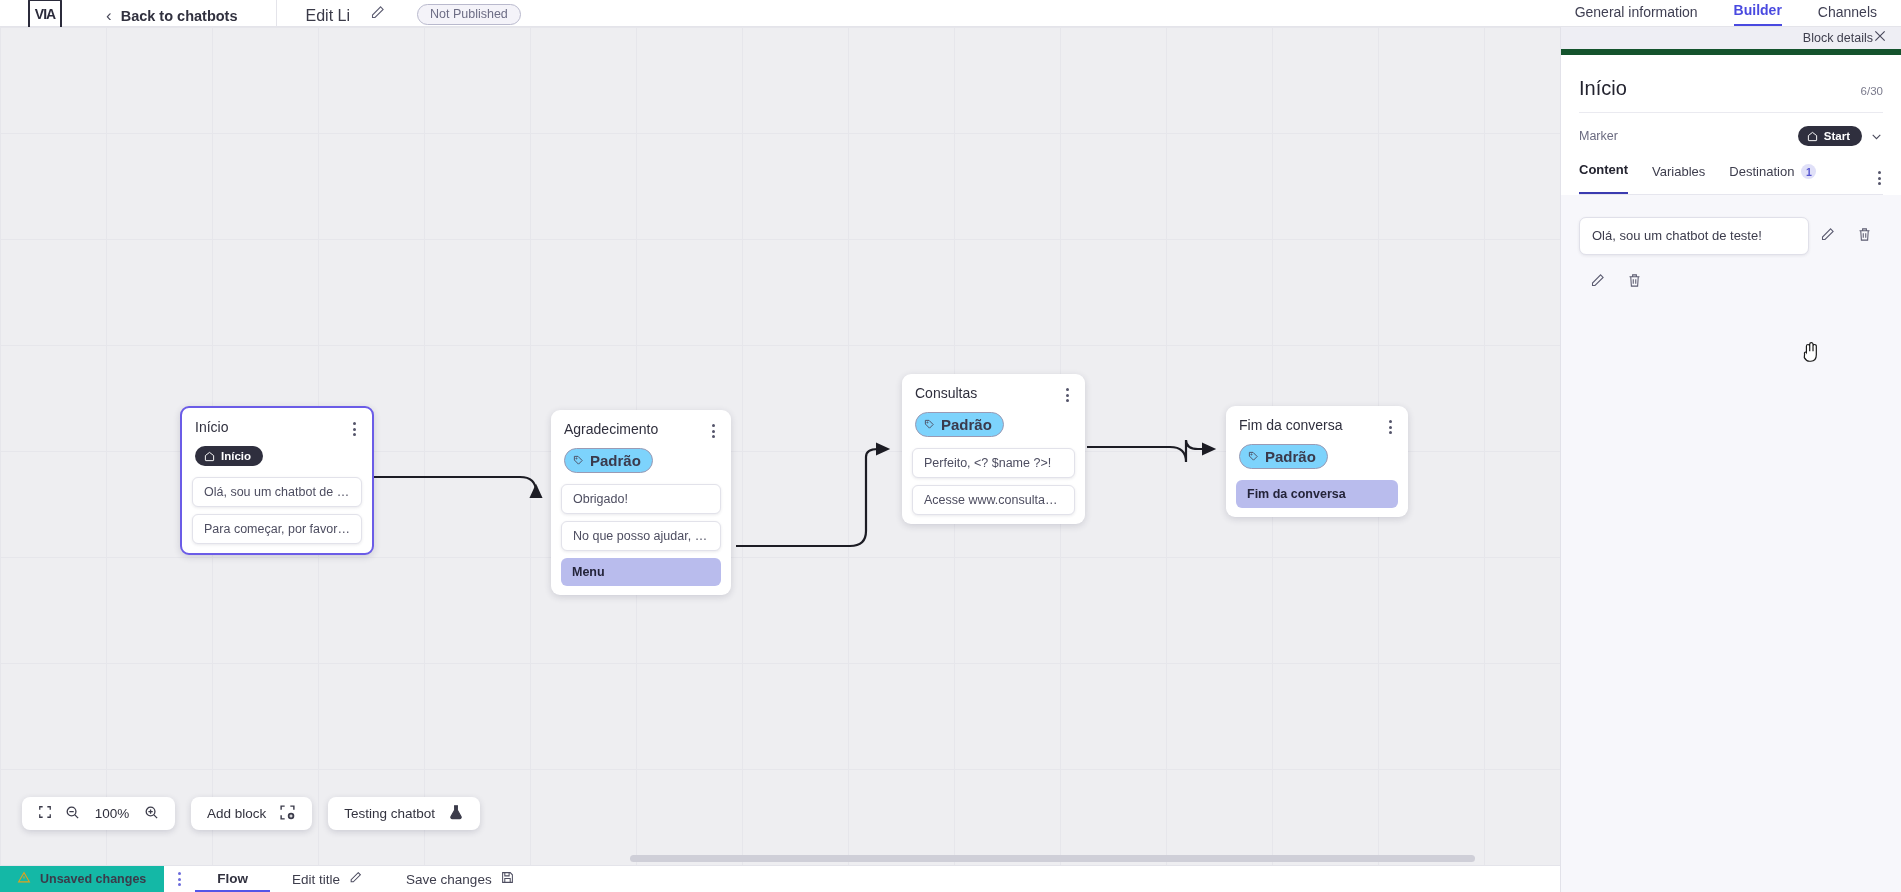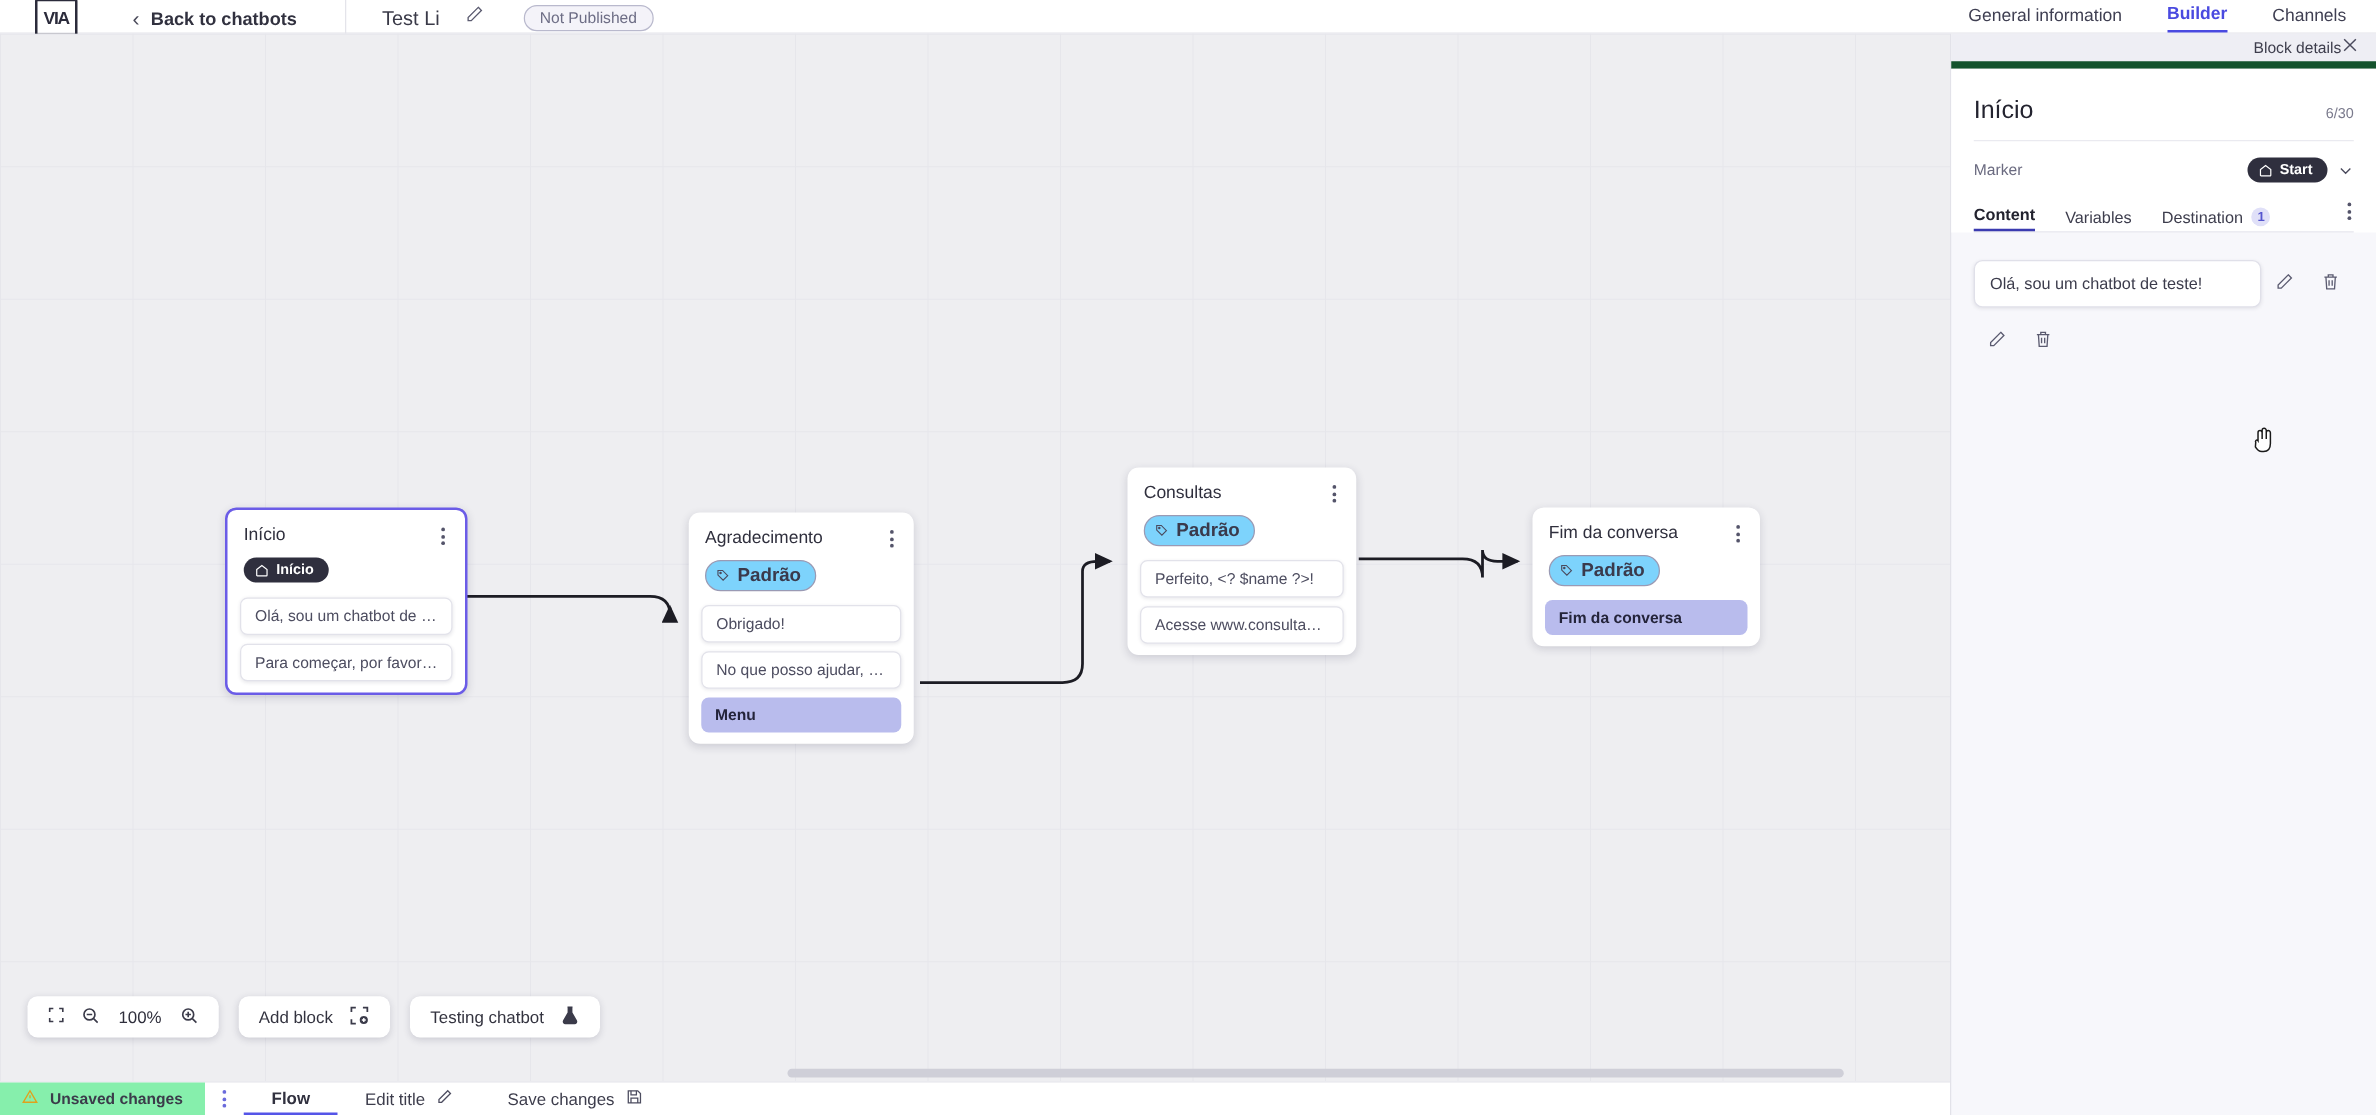--- a/index.html
+++ b/index.html
@@ -103,21 +103,21 @@
     position: absolute; left: 630px; bottom: 3px; width: 845px; height: 7px;
     background: #cfcfd8; border-radius: 4px;
   }
 
   
   .statusbar {
     position: absolute; left: 0; bottom: 0; width: 1560px; height: 27px;
     background: #fff; border-top: 1px solid #e4e4ea; display: flex; align-items: stretch;
   }
   .unsaved {
-    background: #86efac; display: flex; align-items: center; gap: 9px;
+    background: #14b8a6; display: flex; align-items: center; gap: 9px;
     padding: 0 18px 0 17px; font-size: 12.5px; color: #3b3b4a; font-weight: 700;
   }
   .sb-kebab { display: flex; flex-direction: column; gap: 2.5px; align-items: center;
     justify-content: center; padding: 0 14px; cursor: pointer; }
   .sb-kebab i { width: 3px; height: 3px; background: #6b6bdc; border-radius: 50%; display: block; }
   .sb-tab {
     display: flex; align-items: center; gap: 9px; padding: 0 22px;
     font-size: 13.5px; color: #3d3d4c; cursor: pointer;
   }
   .sb-tab.active { color: #31313f; font-weight: 700; border-bottom: 2.5px solid #5555e8; }
@@ -137,21 +137,21 @@
   .panel-title-row {
     display: flex; align-items: baseline; justify-content: space-between;
     padding-top: 22px; padding-bottom: 12px; border-bottom: 1px solid #eaeaf0;
   }
   .panel-title { font-size: 20px; color: #23232f; }
   .panel-count { font-size: 11.5px; color: #7a7a8c; }
   .marker-row { display: flex; align-items: center; justify-content: space-between; padding: 13px 0 12px; }
   .marker-lbl { font-size: 12.5px; color: #6b6b80; }
   .marker-sel { display: flex; align-items: center; gap: 8px; cursor: pointer; }
   .tabs-row { display: flex; align-items: flex-end; gap: 24px; border-bottom: 1px solid #e6e6ee; padding-top: 4px; }
-  .ptab { font-size: 13px; color: #3d3d4d; padding-bottom: 4px; cursor: pointer; display: flex; align-items: center; gap: 7px; }
+  .ptab { font-size: 13px; color: #3d3d4d; padding-bottom: 15px; cursor: pointer; display: flex; align-items: center; gap: 7px; }
   .ptab.active { font-weight: 700; color: #23232f; border-bottom: 2.5px solid #3b3bb0; }
   .dest-badge {
     background: #e0e0f8; color: #5555cf; font-size: 10.5px; font-weight: 700;
     border-radius: 50%; width: 15px; height: 15px; display: flex;
     align-items: center; justify-content: center;
   }
   .ptab-more { margin-left: auto; display: flex; flex-direction: column; gap: 2.5px;
      align-items: center; padding: 0 2px 9px; cursor: pointer; }
   .ptab-more i { width: 3px; height: 3px; background: #54546a; border-radius: 50%; display: block; }
 
@@ -178,21 +178,21 @@
 
   <div class="topbar">
     <div class="logo-box">
       <span class="logo-glyph">VIA</span>
     </div>
     <div class="back-wrap">
       <span class="chev-left">‹</span>
       <span class="back-label">Back to chatbots</span>
     </div>
     <div class="hdr-divider"></div>
-    <span class="bot-title">Test Li</span>
+    <span class="bot-title">Edit Li</span>
     <span class="pencil-hdr">
       <svg width="15" height="15" viewBox="0 0 24 24" fill="none" stroke="#5b5b70" stroke-width="1.7">
         <path d="M17 3l4 4L8 20H4v-4L17 3z"></path>
       </svg>
     </span>
     <span class="badge-np">Not Published</span>
 
     <div class="right-tabs">
       <span class="rtab">General information</span>
       <span class="rtab active">Builder</span>

